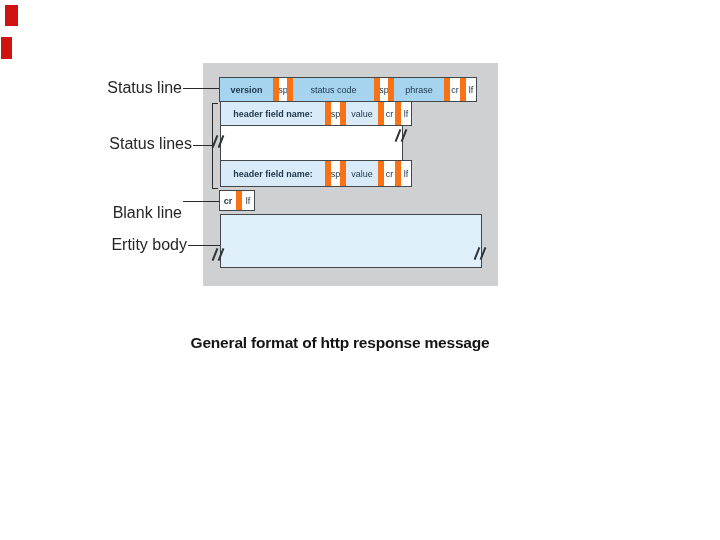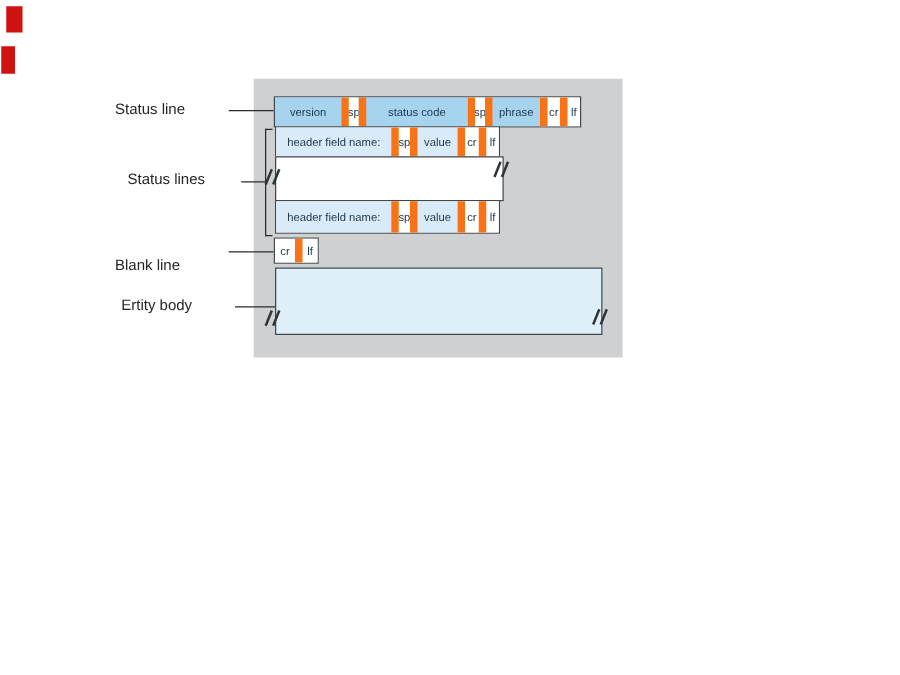--- a/index.html
+++ b/index.html
@@ -37,35 +37,35 @@
   .cell {
     display: flex;
     align-items: center;
     justify-content: center;
     border-left: 6px solid #f97316;
     font-size: 9px;
     color: #203a4e;
     white-space: nowrap;
     overflow: hidden;
   }
-  .cell:first-child { border-left: none; }
+  .cell:first-child { border-left: none; font-weight: bold; }
   .fill-blue  { background: #a6d4ef; }
   .fill-lblue { background: #d9ebf8; }
   .fill-white { background: #ffffff; }
 
   #status-row { left: 219px; top: 77px;  height: 25px; }
   #status-row .c0 { width: 53px; } #status-row .c1 { width: 14px; }
   #status-row .c2 { width: 87px; } #status-row .c3 { width: 14px; }
-  #status-row .c4 { width: 44px; } #status-row .c5 { width: 16px; }
+  #status-row .c4 { width: 56px; } #status-row .c5 { width: 16px; }
   #status-row .c6 { width: 16px; }
 
   .header-row { left: 220px; height: 25px; }
   #header-row-1 { top: 101px; }
   #header-row-2 { top: 160px; height: 27px; }
-  .header-row .c0 { width: 92px; } .header-row .c1 { width: 15px; }
+  .header-row .c0 { width: 104px; } .header-row .c1 { width: 15px; }
   .header-row .c2 { width: 38px; } .header-row .c3 { width: 17px; }
   .header-row .c4 { width: 16px; }
 
   #middle-box {
     position: absolute;
     left: 220px; top: 125px;
     width: 183px; height: 36px;
     background: #ffffff;
     border: 1px solid #41474b;
   }
@@ -93,21 +93,22 @@
   .break-mark i.b2 { left: 8px; top: 0; }
   #break-mid-left     { left: 212px; top: 135px; }
   #break-mid-right    { left: 395px; top: 129px; }
   #break-entity-left  { left: 212px; top: 248px; }
   #break-entity-right { left: 474px; top: 247px; }
 
   
   .side-label {
     position: absolute;
     width: 90px;
-    font-size: 12px;
+    text-align: right;
+    font-size: 16px;
     line-height: 11px;
     color: #262626;
   }
   #label-status { left: 92px;  top: 82px;  }
   #label-header { left: 102px; top: 138px; }
   #label-blank  { left: 92px;  top: 195px; margin-top: 12px; }
   #label-entity { left: 97px;  top: 239px; }
 
   
   .connector { position: absolute; height: 1px; background: #2a2a2a; }
@@ -203,14 +204,15 @@
     </span>
   <span id="break-entity-left" class="break-mark">
       <i class="b1"></i>
       <i class="b2"></i>
     </span>
   <span id="break-entity-right" class="break-mark">
       <i class="b1"></i>
       <i class="b2"></i>
     </span>
 
+  <div id="caption">General format of http response message</div>
 
 </div>
 
 </body></html>

